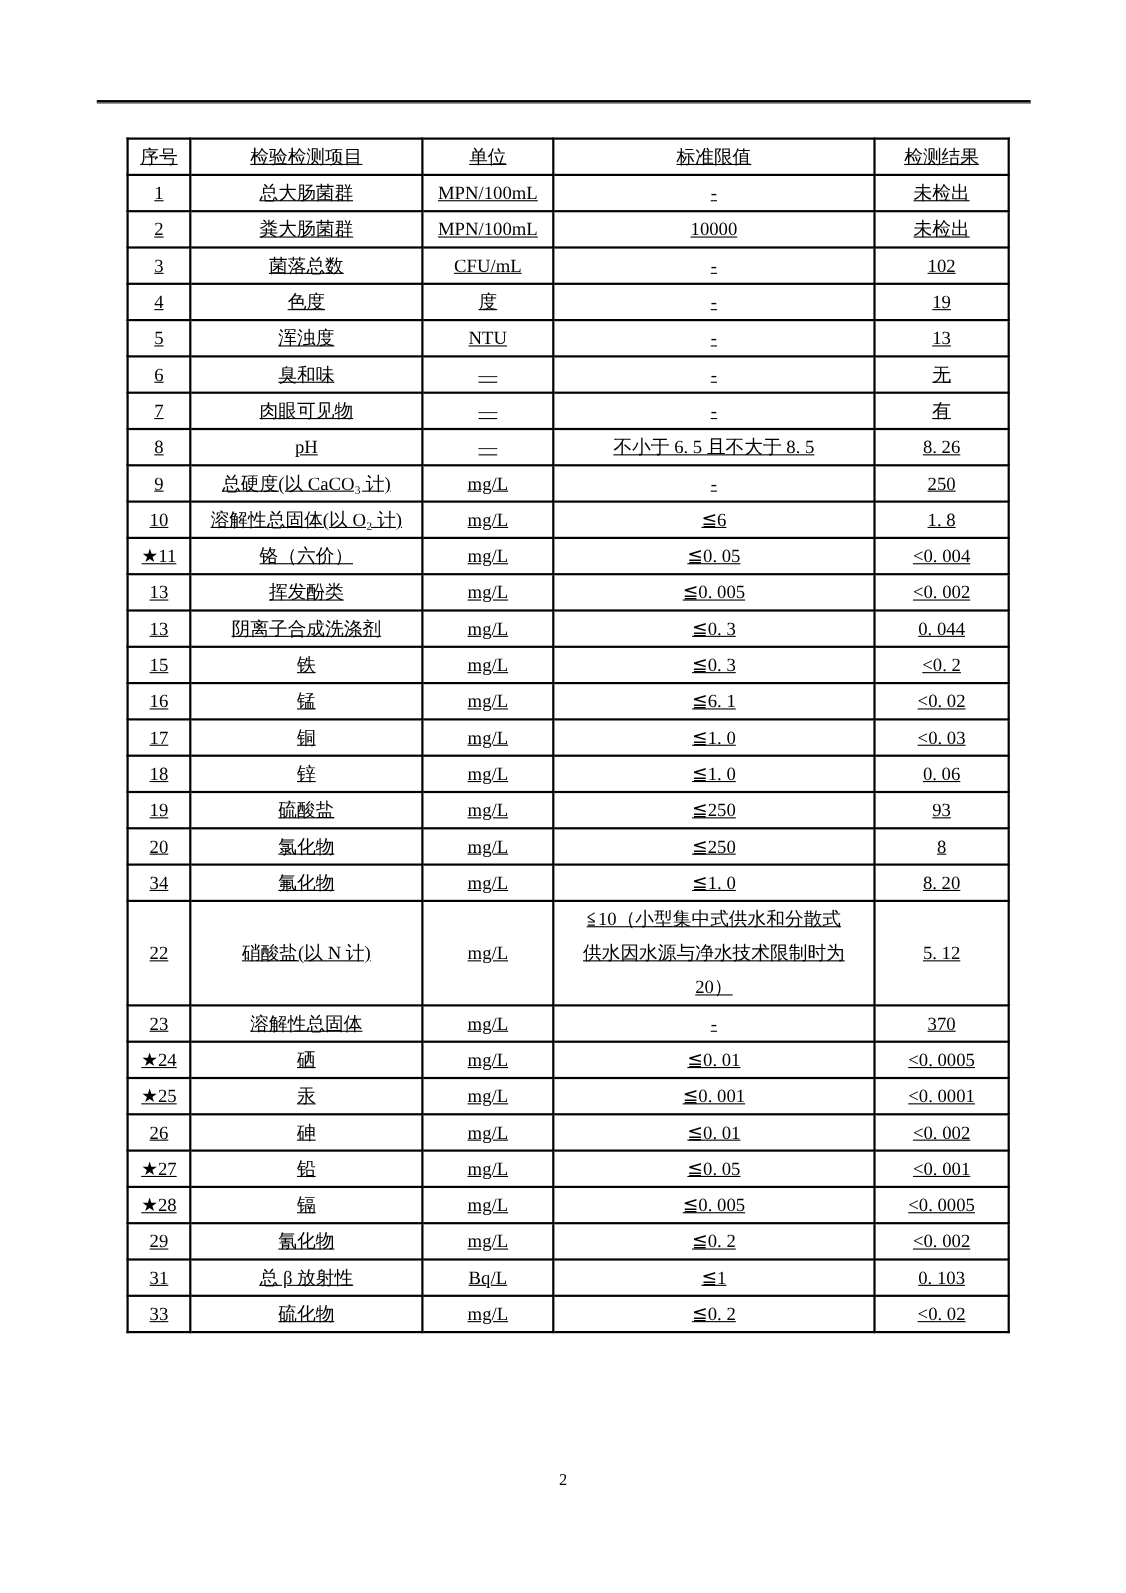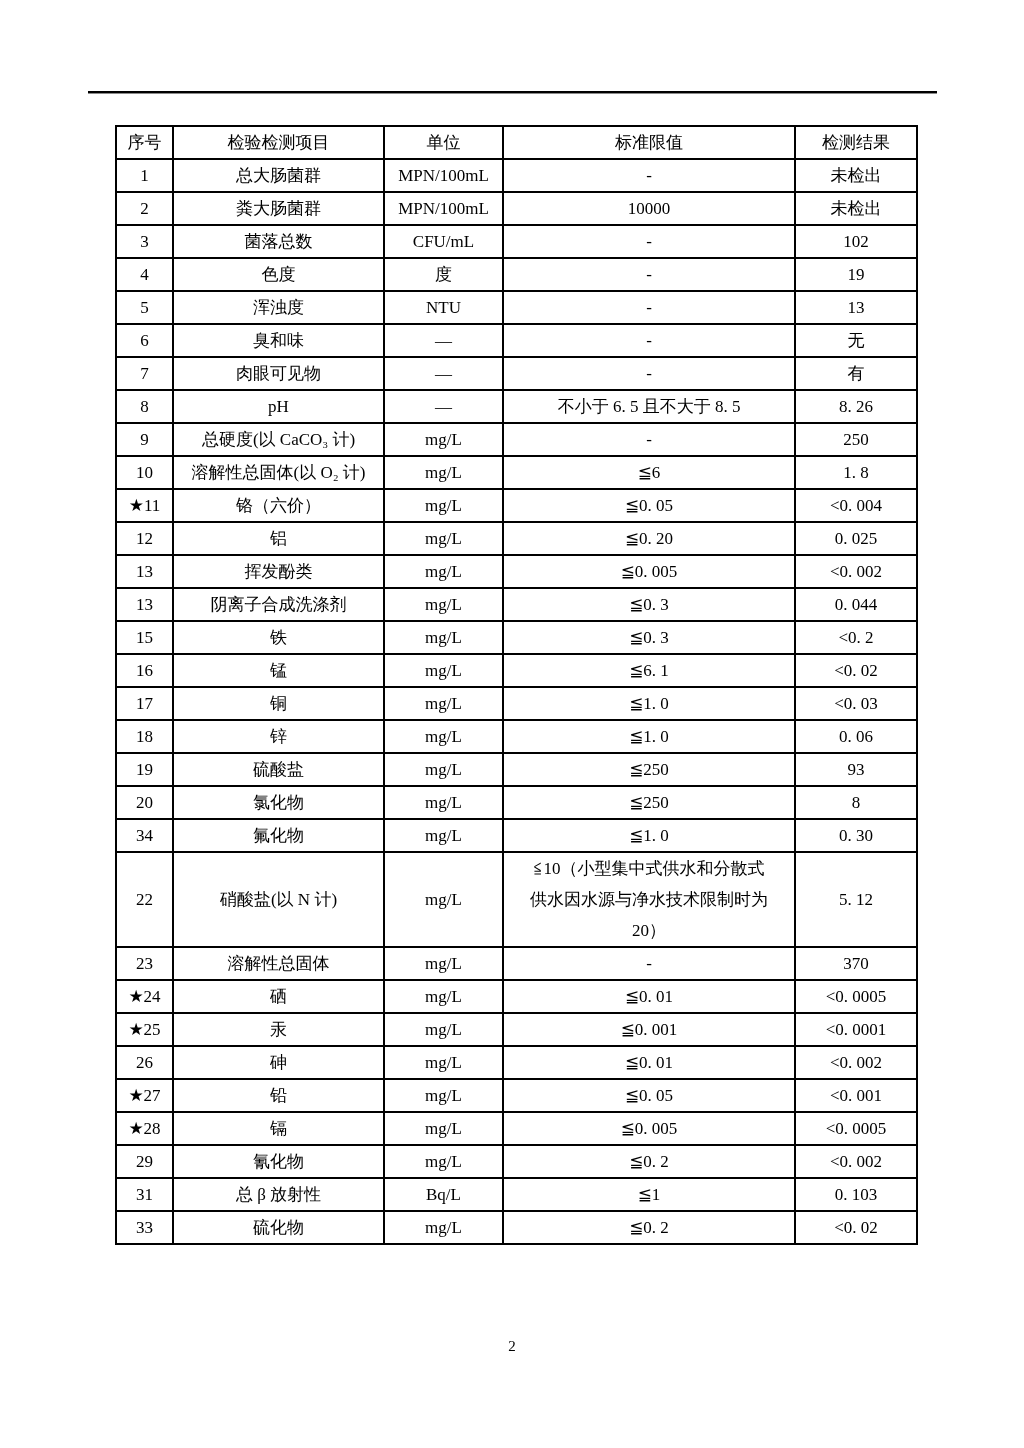--- a/index.html
+++ b/index.html
@@ -26,20 +26,21 @@
     border-bottom: 1px solid #8a8a8a;
     box-sizing: content-box;
   }
   table.results {
     position: absolute;
     left: 115px;
     top: 125px;
     width: 801px;
     border-collapse: collapse;
     table-layout: fixed;
+    text-decoration: underline;
   }
   table.results th,
   table.results td {
     border: 2px solid #000000;
     text-align: center;
     vertical-align: middle;
     font-size: 17px;
     font-weight: normal;
     height: 31px;
     line-height: 31px;
@@ -160,27 +161,20 @@
           <td class="c4">1. 8</td>
         </tr>
         <tr>
           <td class="c0">★11</td>
           <td class="c1">铬（六价）</td>
           <td class="c2">mg/L</td>
           <td class="c3">≦0. 05</td>
           <td class="c4">&lt;0. 004</td>
         </tr>
         <tr>
-          <td class="c0">12</td>
-          <td class="c1">铝</td>
-          <td class="c2">mg/L</td>
-          <td class="c3">≦0. 20</td>
-          <td class="c4">0. 025</td>
-        </tr>
-        <tr>
           <td class="c0">13</td>
           <td class="c1">挥发酚类</td>
           <td class="c2">mg/L</td>
           <td class="c3">≦0. 005</td>
           <td class="c4">&lt;0. 002</td>
         </tr>
         <tr>
           <td class="c0">13</td>
           <td class="c1">阴离子合成洗涤剂</td>
           <td class="c2">mg/L</td>
@@ -227,21 +221,21 @@
           <td class="c1">氯化物</td>
           <td class="c2">mg/L</td>
           <td class="c3">≦250</td>
           <td class="c4">8</td>
         </tr>
         <tr>
           <td class="c0">34</td>
           <td class="c1">氟化物</td>
           <td class="c2">mg/L</td>
           <td class="c3">≦1. 0</td>
-          <td class="c4">0. 30</td>
+          <td class="c4">8. 20</td>
         </tr>
         <tr>
           <td class="c0">22</td>
           <td class="c1">硝酸盐(以 N 计)</td>
           <td class="c2">mg/L</td>
           <td class="c3">≦10（小型集中式供水和分散式
 供水因水源与净水技术限制时为
 20）</td>
           <td class="c4">5. 12</td>
         </tr>

